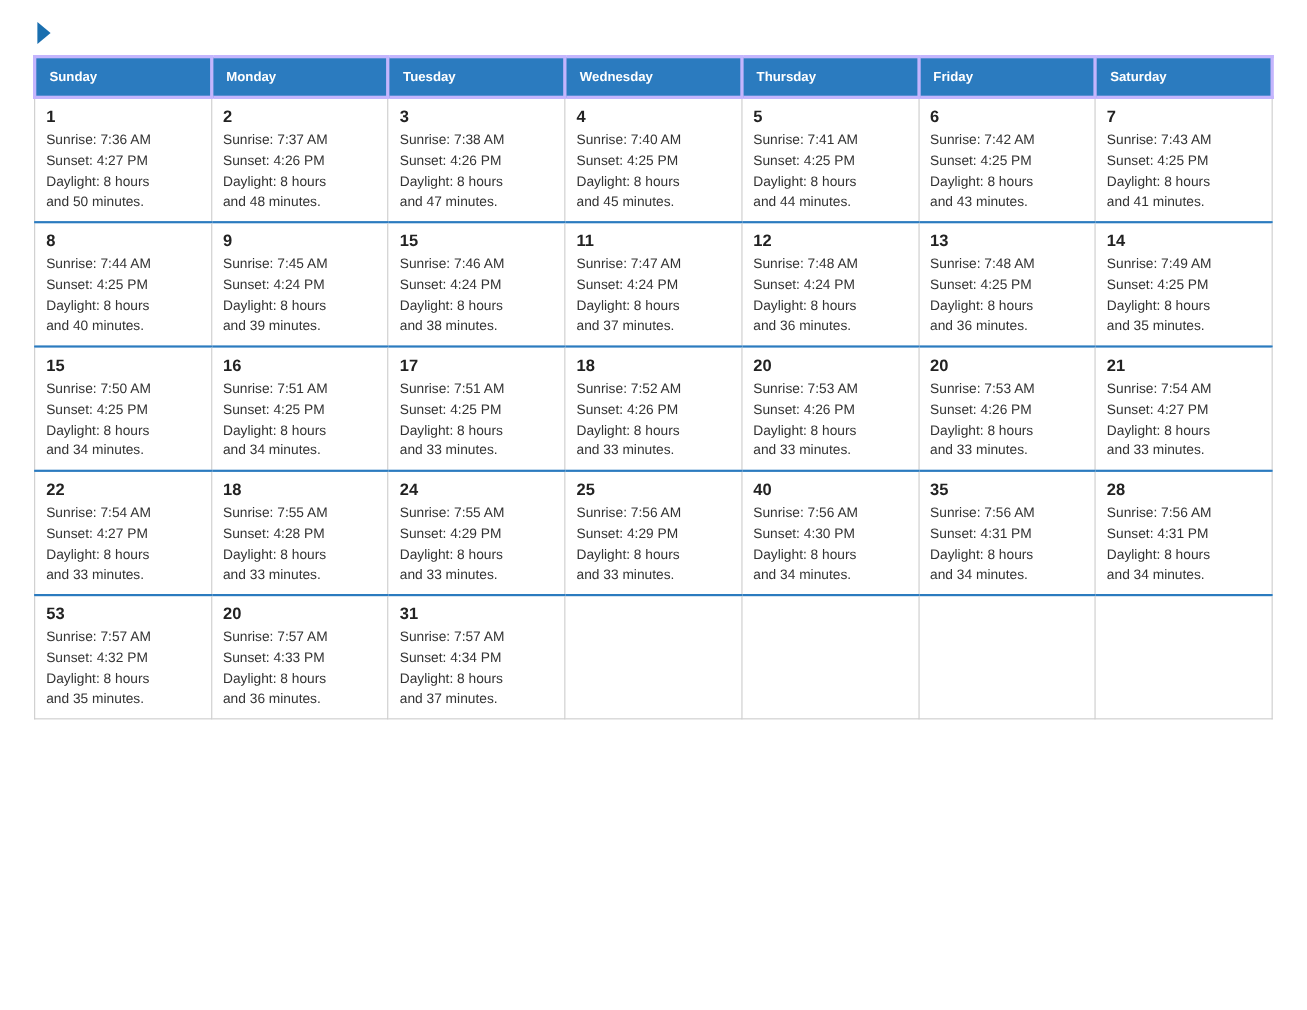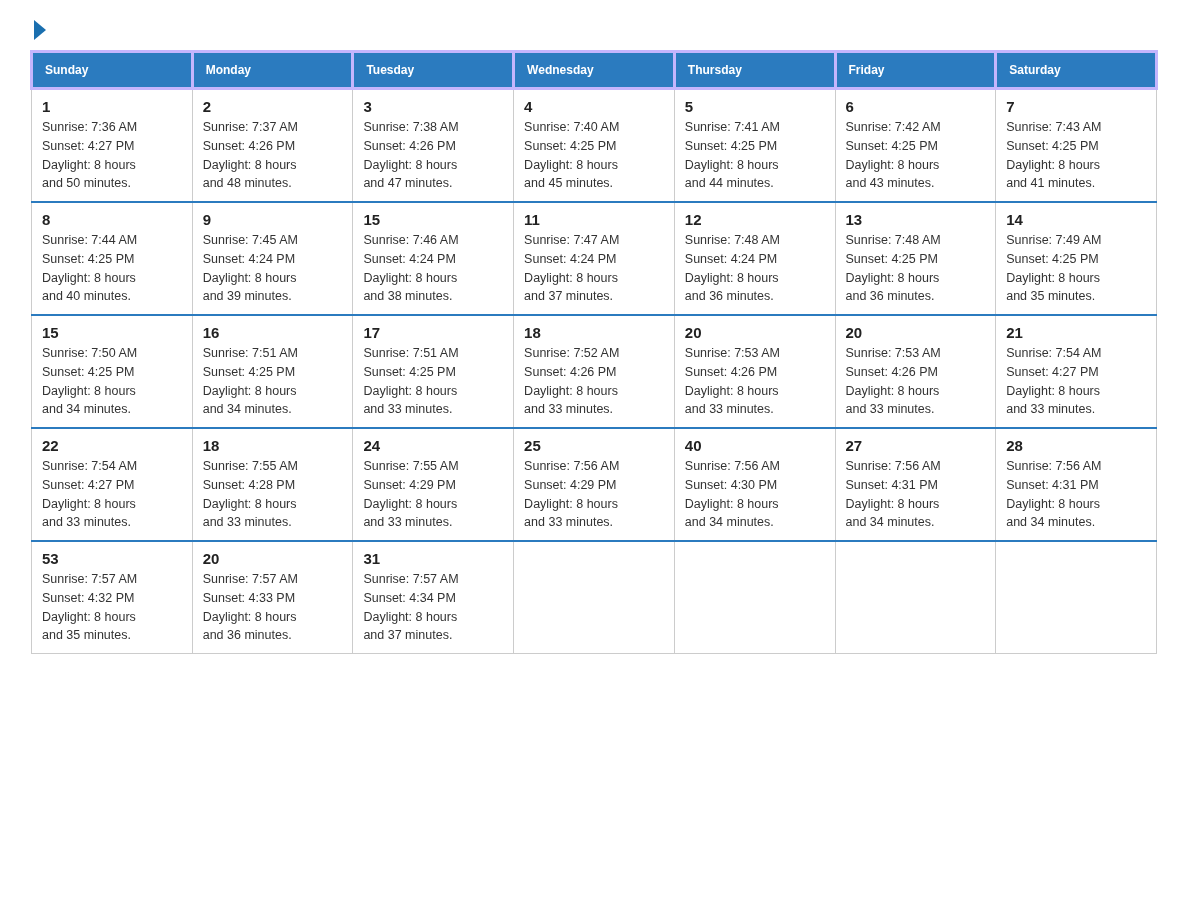--- a/index.html
+++ b/index.html
@@ -231,21 +231,21 @@
         </td>
         <td>
           <span class="day-num">25</span>
           <div class="day-info">Sunrise: 7:56 AM<br>Sunset: 4:29 PM<br>Daylight: 8 hours<br>and 33 minutes.</div>
         </td>
         <td>
           <span class="day-num">40</span>
           <div class="day-info">Sunrise: 7:56 AM<br>Sunset: 4:30 PM<br>Daylight: 8 hours<br>and 34 minutes.</div>
         </td>
         <td>
-          <span class="day-num">27</span>
+          <span class="day-num">35</span>
           <div class="day-info">Sunrise: 7:56 AM<br>Sunset: 4:31 PM<br>Daylight: 8 hours<br>and 34 minutes.</div>
         </td>
         <td>
           <span class="day-num">28</span>
           <div class="day-info">Sunrise: 7:56 AM<br>Sunset: 4:31 PM<br>Daylight: 8 hours<br>and 34 minutes.</div>
         </td>
       </tr>
       <tr>
         <td>
           <span class="day-num">53</span>

